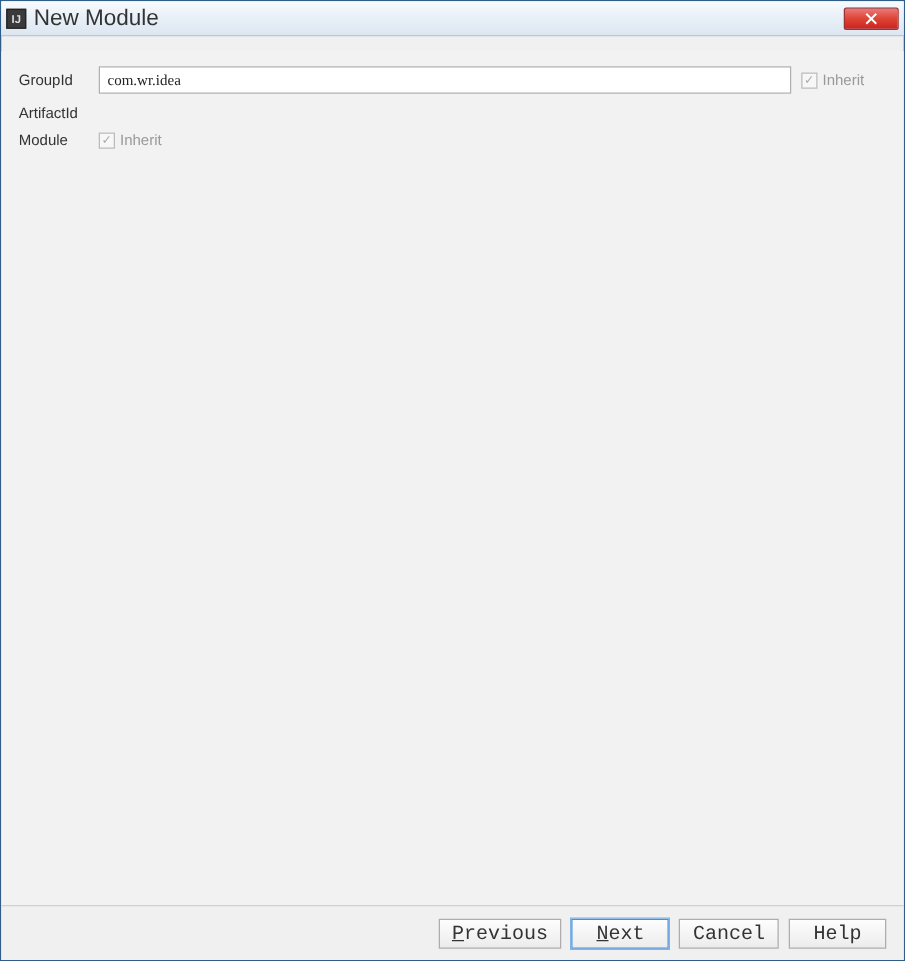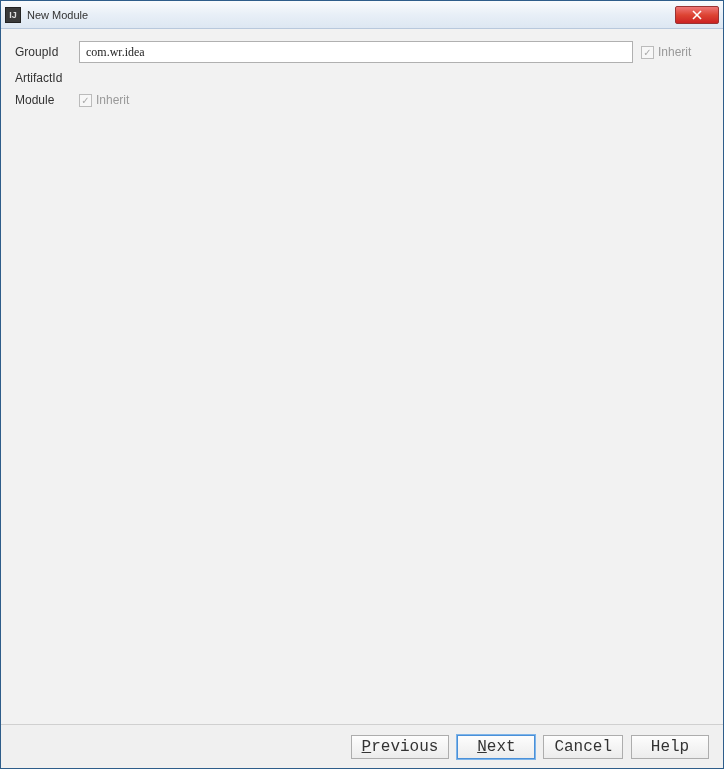--- a/index.html
+++ b/index.html
@@ -37,21 +37,21 @@
     align-items: center;
     justify-content: center;
     margin-right: 6px;
     font-size: 9px;
     color: #ddd;
     font-weight: bold;
   }
   .titlebar-title {
     flex: 1;
     color: #333;
-    font-size: 11px;
+    font-size: 18px;
   }
   .close-btn {
     width: 44px;
     height: 18px;
     background: linear-gradient(to bottom, #e77 0%, #d43 50%, #c22 100%);
     border: 1px solid #933;
     border-radius: 2px;
     display: flex;
     align-items: center;
     justify-content: center;
@@ -61,20 +61,21 @@
     cursor: pointer;
   }
   .close-btn svg { width:10px; height:10px; }
   .content {
     flex: 1;
     background: #f2f2f2;
     padding: 12px 14px;
     display: flex;
     flex-direction: column;
     gap: 8px;
+    margin-top: 12px;
   }
   .form-row {
     display: flex;
     align-items: center;
     gap: 8px;
   }
   .label {
     width: 56px;
     color: #333;
     font-size: 12px;

